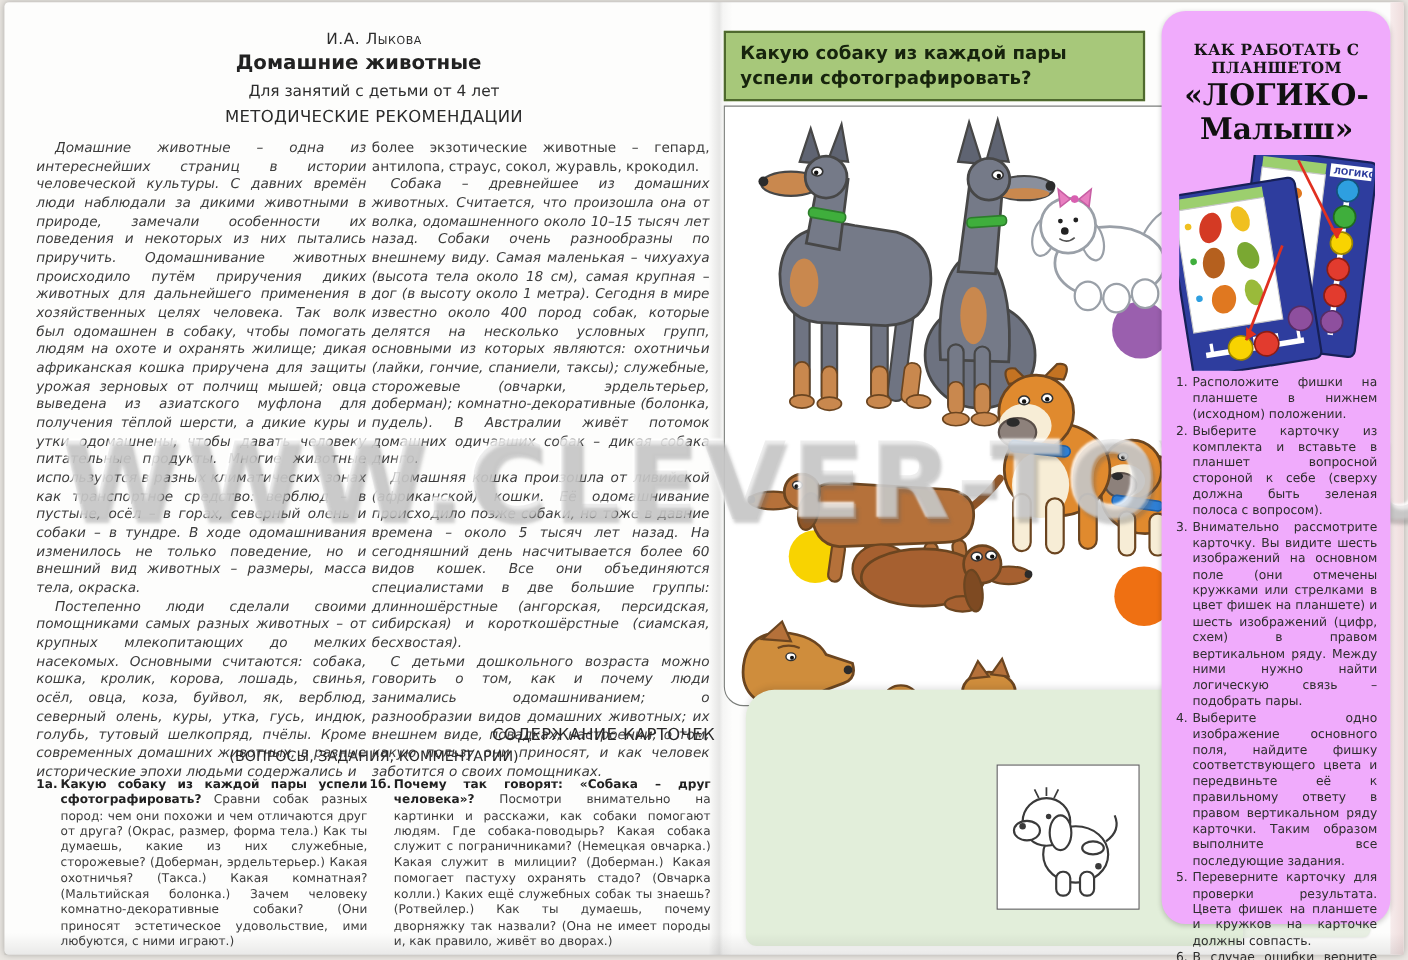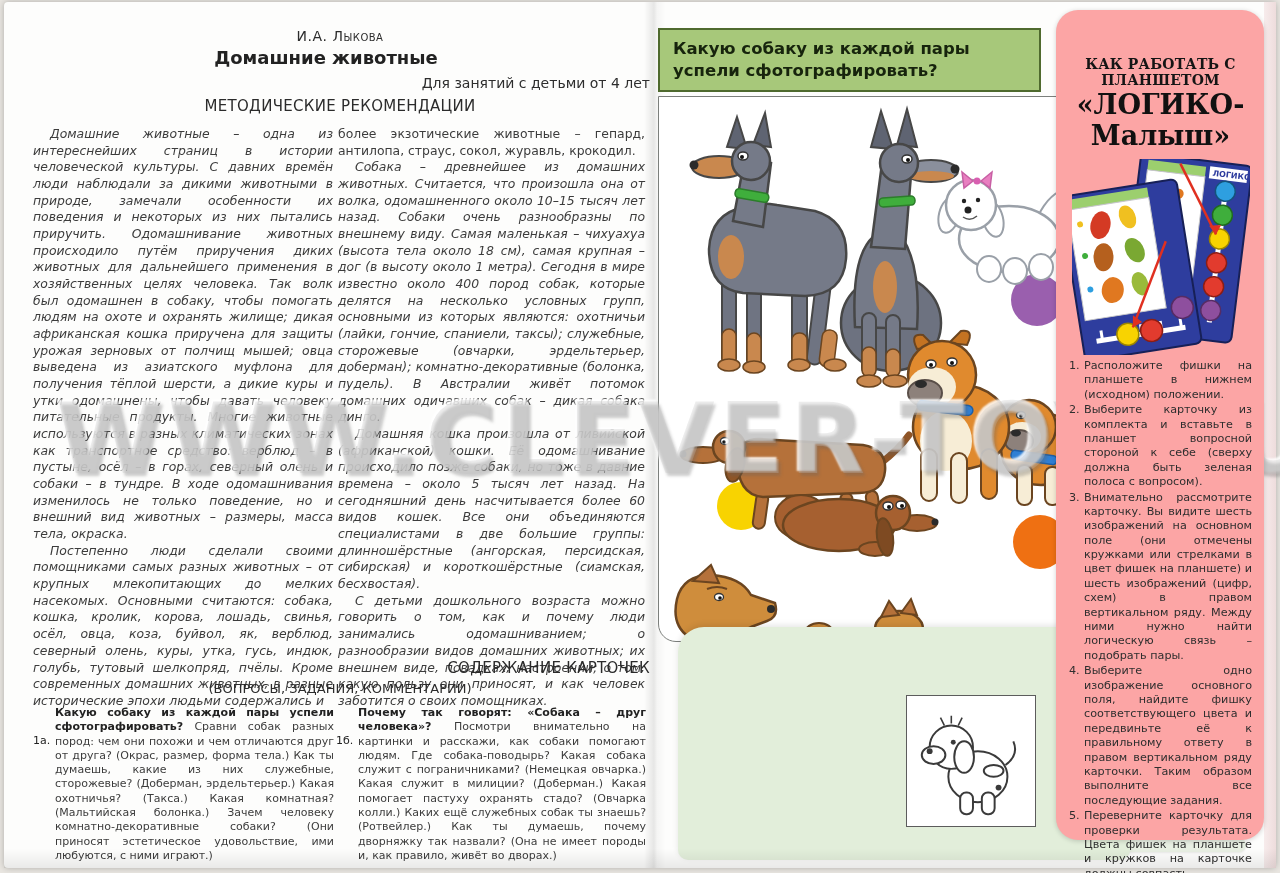--- a/index.html
+++ b/index.html
@@ -7,55 +7,55 @@
   body { position:relative; background:#e9e6e1; font-family:"DejaVu Sans", sans-serif; color:#3a3a3a; overflow:hidden; }
 
   .spread { position:absolute; left:4px; top:2px; width:1272px; height:866px; background:#fdfdfc; border-radius:4px; box-shadow:0 0 6px rgba(0,0,0,.25); }
   .gutter { position:absolute; left:644px; top:2px; width:22px; height:866px; background:linear-gradient(90deg, rgba(0,0,0,0) 0%, rgba(0,0,0,0.09) 45%, rgba(0,0,0,0.03) 60%, rgba(0,0,0,0) 100%); z-index:1; }
   .right-edge { position:absolute; left:1264px; top:2px; width:12px; height:866px; background:linear-gradient(90deg,#f7ecec,#eedcdc); z-index:1; }
   .bottom-shade { position:absolute; left:4px; top:848px; width:1272px; height:20px; background:linear-gradient(180deg, rgba(0,0,0,0) 0%, rgba(0,0,0,0.08) 100%); z-index:6; pointer-events:none; }
 
   
   .lp-author { position:absolute; left:30px; top:28px; width:620px; text-align:center; font-size:14px; font-variant:small-caps; letter-spacing:.5px; color:#2d2d2d; z-index:2; }
   .lp-title  { position:absolute; left:16px; top:47px; width:620px; text-align:center; font-size:18px; font-weight:bold; color:#222; z-index:2; }
-  .lp-subtitle { position:absolute; left:30px; top:75px; width:620px; text-align:right; font-size:14px; color:#2d2d2d; z-index:2; }
+  .lp-subtitle { position:absolute; left:30px; top:75px; width:620px; text-align:center; font-size:14px; color:#2d2d2d; z-index:2; }
   .lp-method { position:absolute; left:30px; top:97px; width:620px; text-align:center; font-size:15px; color:#2b2b2b; letter-spacing:.3px; z-index:2; }
 
   .col { position:absolute; top:126px; height:532px; text-align:justify; font-size:12.4px; line-height:1.345; color:#3c3c3c; z-index:2; hyphens:auto; }
   .col1 { left:33px;  width:300px; }
   .col2 { left:338px; width:307px; }
   .col p.ind { text-indent:17px;font-style:italic; }
   .col p + p { margin-top:0; }
 
   .lp-contents { position:absolute; left:30px; top:659px; width:620px; text-align:right; font-size:15px; color:#2b2b2b; letter-spacing:.3px; z-index:2; }
   .lp-contents-sub { position:absolute; left:30px; top:681px; width:620px; text-align:center; font-size:13px; color:#2b2b2b; z-index:2; }
 
   .card-item { position:absolute; top:706px; display:flex; font-size:11px; line-height:1.3; text-align:justify; color:#3c3c3c; z-index:2; }
-  .card-item .num { flex:0 0 22px; font-weight:normal; color:#222;margin-top:28px; }
+  .card-item .num { flex:0 0 22px; font-weight:bold; color:#222; }
   .card-item.i1 { left:33px;  width:301px; }
   .card-item.i2 { left:336px; width:310px; }
   .card-item b { color:#222; }
 
   
   .banner { position:absolute; left:658px; top:28px; width:383px; height:64px; background:#a7c87a; border:2px solid #4f6a2e; padding:8px 13px; font-size:16.5px; font-weight:bold; line-height:1.35; color:#17240d; z-index:2; }
 
   .illo-card { position:absolute; left:658px; top:96px; width:438px; height:546px; background:#fff; border:1.5px solid #7c7f7c; border-radius:0 0 18px 18px; z-index:2; overflow:hidden; }
   .illo-card svg { display:block; width:438px; height:546px; }
 
   .watermark { position:absolute; left:56px; top:382px; width:1104px; height:130px; z-index:3; pointer-events:none;
     font-family:"DejaVu Sans", sans-serif; font-weight:bold; font-size:98px; letter-spacing:4px; white-space:nowrap;
     color:rgba(195,195,195,0.28);
     text-shadow:2px 3px 3px rgba(100,100,100,0.32), -2px -2px 2px rgba(255,255,255,0.85); }
 
   .green-panel { position:absolute; left:678px; top:627px; width:452px; height:233px; background:#e2eeda; border-radius:26px 10px 10px 10px; box-shadow:0 -2px 6px rgba(0,0,0,0.10); z-index:4; }
   .dog-box { position:absolute; left:228px; top:68px; width:130px; height:132px; background:#fff; border:1.5px solid #5c5c5c; }
   .dog-box svg { display:block; width:100%; height:100%; }
   .stack-strip { position:absolute; left:690px; top:838px; width:556px; height:14px; background:#e8efe3; border-radius:7px; box-shadow:0 1px 2px rgba(0,0,0,.08); z-index:3; }
 
-  .sidebar { position:absolute; left:1056px; top:10px; width:208px; height:830px; background:#fca5a5; border-radius:22px; box-shadow:0 1px 5px rgba(0,0,0,0.18); z-index:5; padding:36px 12px 0 13px; }
+  .sidebar { position:absolute; left:1056px; top:10px; width:208px; height:830px; background:#f0abfc; border-radius:22px; box-shadow:0 1px 5px rgba(0,0,0,0.18); z-index:5; padding:18px 12px 0 13px; }
   .sb-title1 { text-align:center; font-family:"DejaVu Serif", serif; font-weight:bold; font-size:14px; letter-spacing:.2px; color:#151515; margin-top:10px; }
   .sb-title2 { text-align:center; font-family:"DejaVu Serif", serif; font-weight:bold; font-size:27px; color:#111; margin-top:1px; }
   .sb-tablets { display:block; margin:8px auto 4px auto; width:178px; height:196px; }
   .sb-steps { margin-top:2px; }
   .step { display:flex; font-size:11.2px; line-height:1.285; color:#2e2e2e; text-align:justify; margin-bottom:1px; }
   .step .step-num { flex:0 0 15px; }
 </style>
 </head>
 <body>
 

